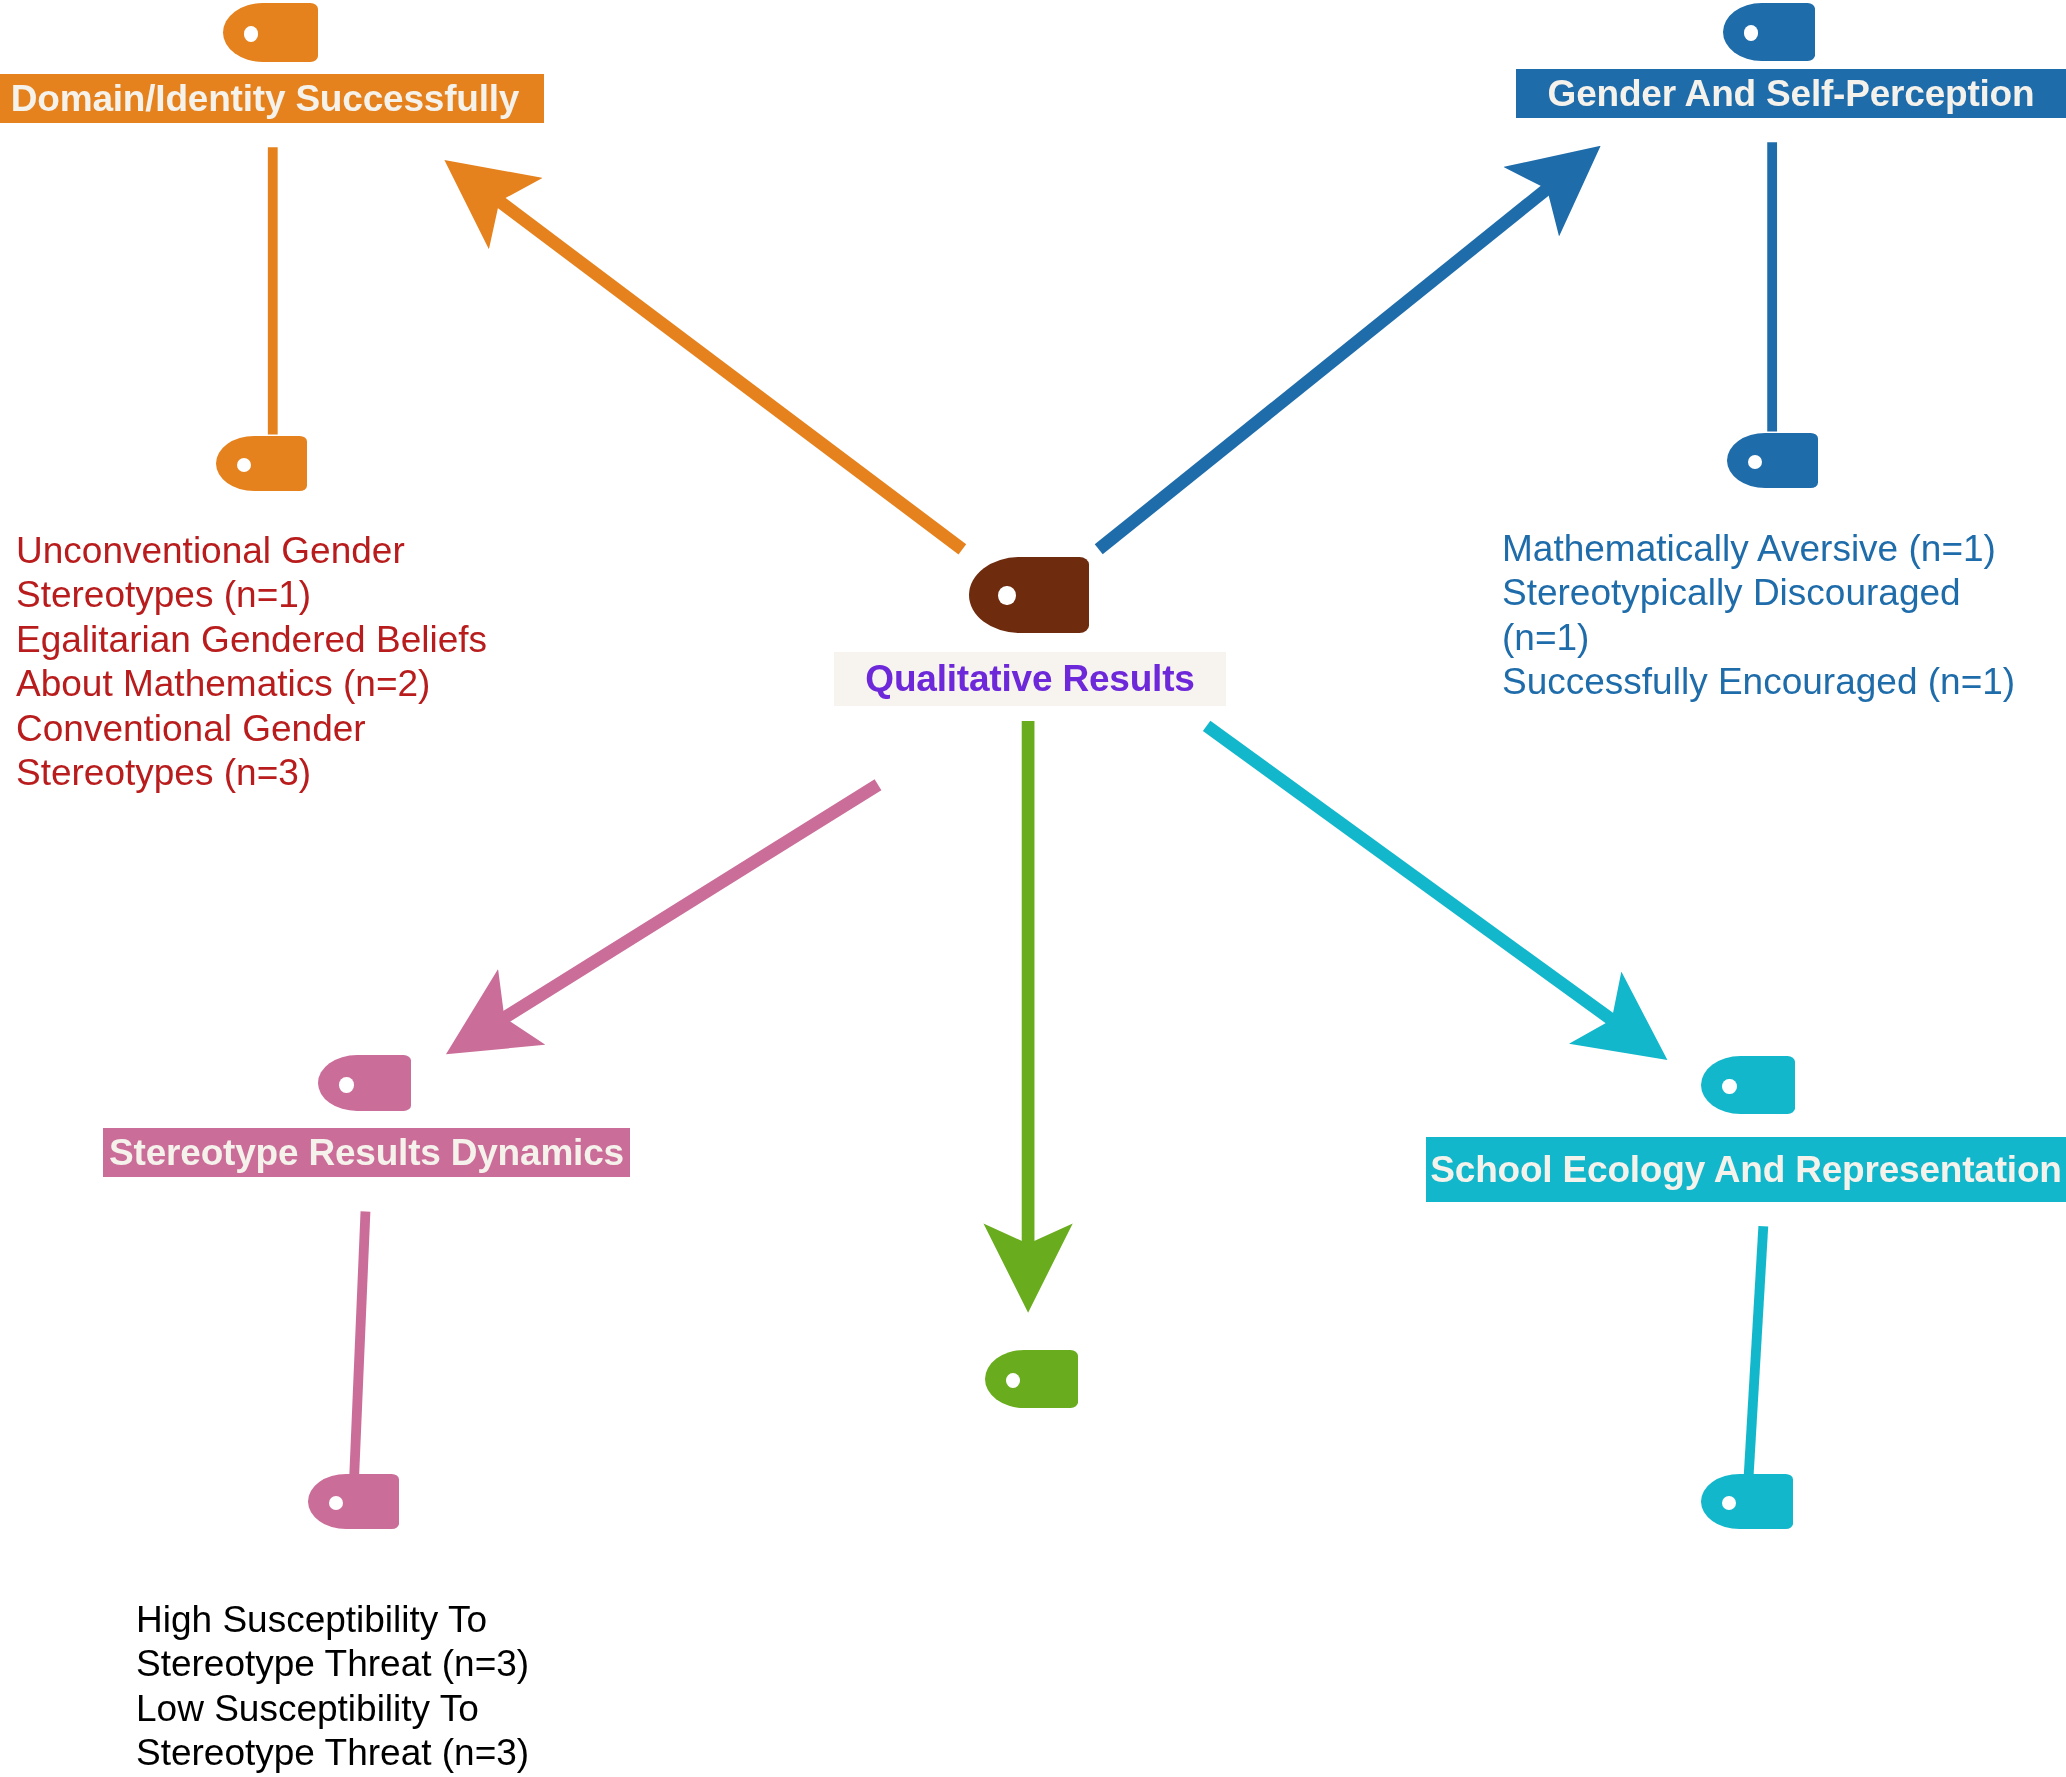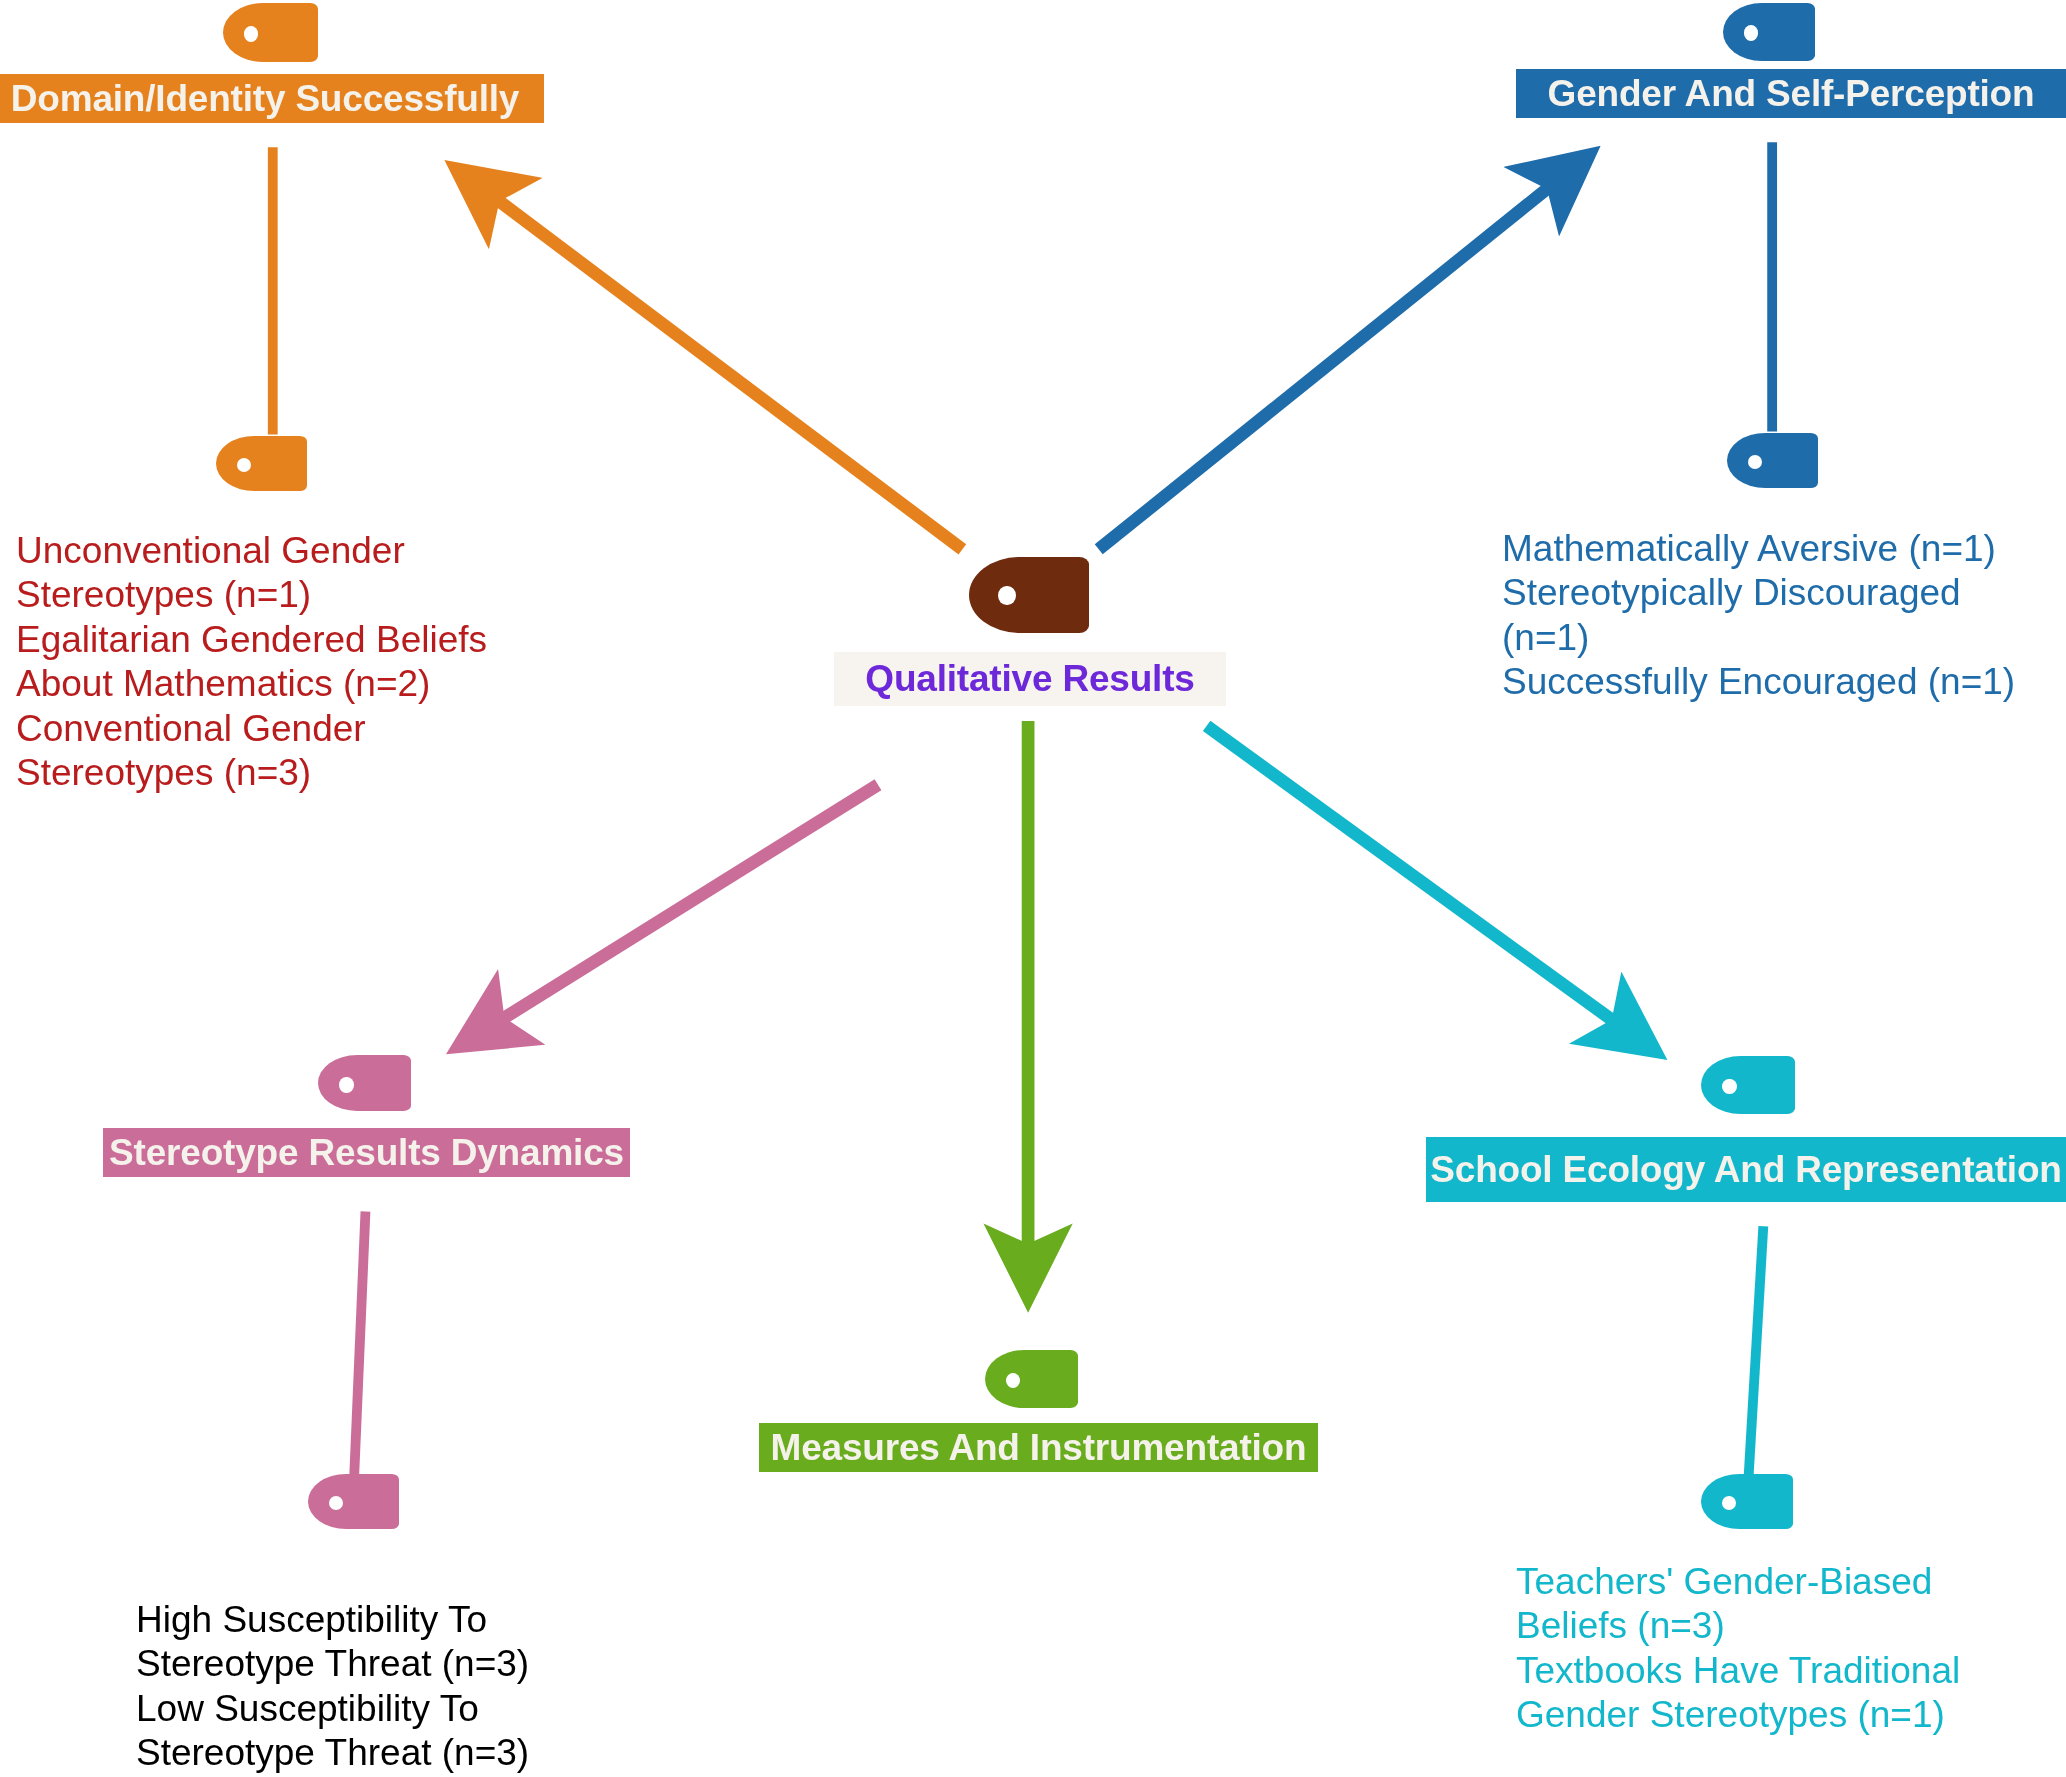--- a/index.html
+++ b/index.html
@@ -145,34 +145,27 @@
   </div>
   <div class="subtext" style="left:136px;top:1598px;width:549px;color:#000000;">High Susceptibility To
 Stereotype Threat (n=3)
 Low Susceptibility To
 Stereotype Threat (n=3)</div>
 
   <div class="tag-icon" style="left:985px;top:1350px;width:93px;height:58px;">
     <div class="body" style="background:#69ad1e;"></div>
     <div class="hole" style="left:20.6px;top:22.6px;width:14.7px;height:15.7px;"></div>
   </div>
-  <div class="banner" style="left:759px;top:1423px;width:559px;height:49px;background:#69ad1e;justify-content:center;">
-    <span>Measures And Instrumentation</span>
-  </div>
 
   <div class="tag-icon" style="left:1701px;top:1056px;width:94px;height:58px;">
     <div class="body" style="background:#12b7cb;"></div>
     <div class="hole" style="left:21px;top:22.6px;width:14.7px;height:15.7px;"></div>
   </div>
   <div class="banner" style="left:1426px;top:1137px;width:640px;height:65px;background:#12b7cb;justify-content:center;">
     <span>School Ecology And Representation</span>
   </div>
   <div class="tag-icon" style="left:1701px;top:1474px;width:92px;height:55px;">
     <div class="body" style="background:#12b7cb;"></div>
     <div class="hole" style="left:20.6px;top:21.6px;width:14.7px;height:14.7px;"></div>
   </div>
-  <div class="subtext" style="left:1516px;top:1560px;width:550px;color:#12b7cb;">Teachers' Gender-Biased
-Beliefs (n=3)
-Textbooks Have Traditional
-Gender Stereotypes (n=1)</div>
 
 </div>
 
 
 </body></html>

